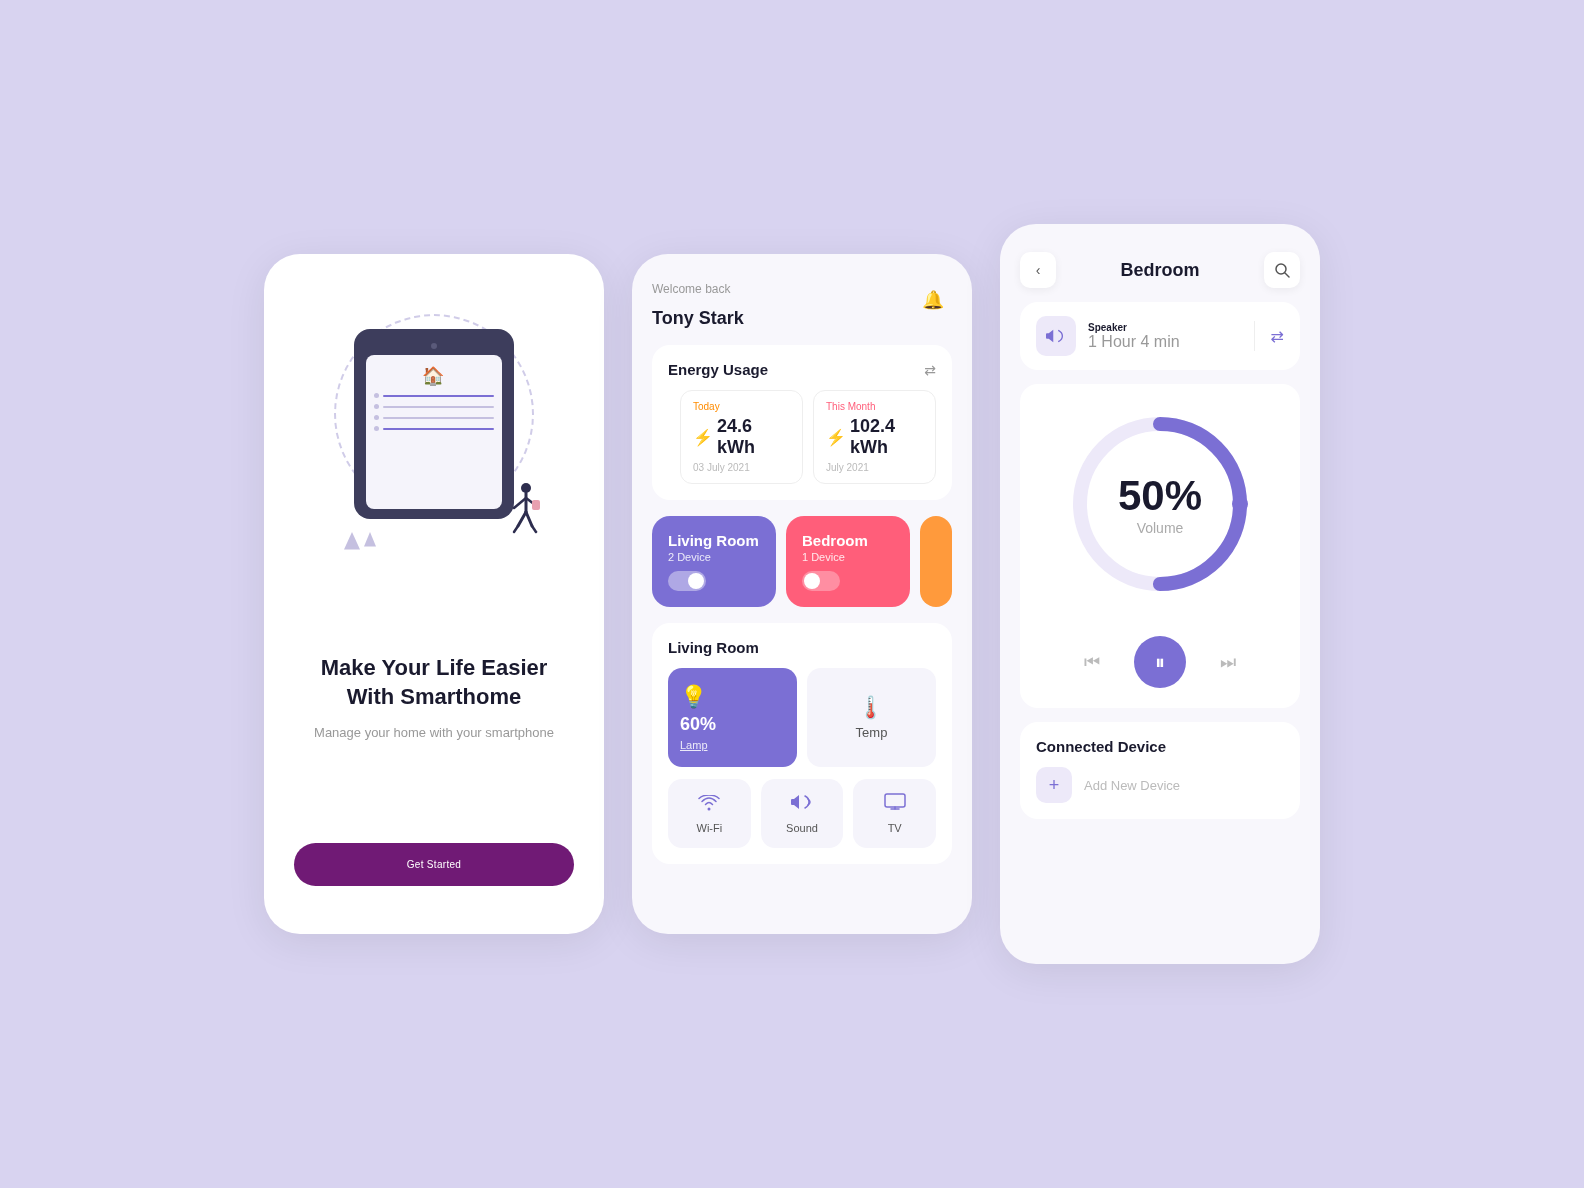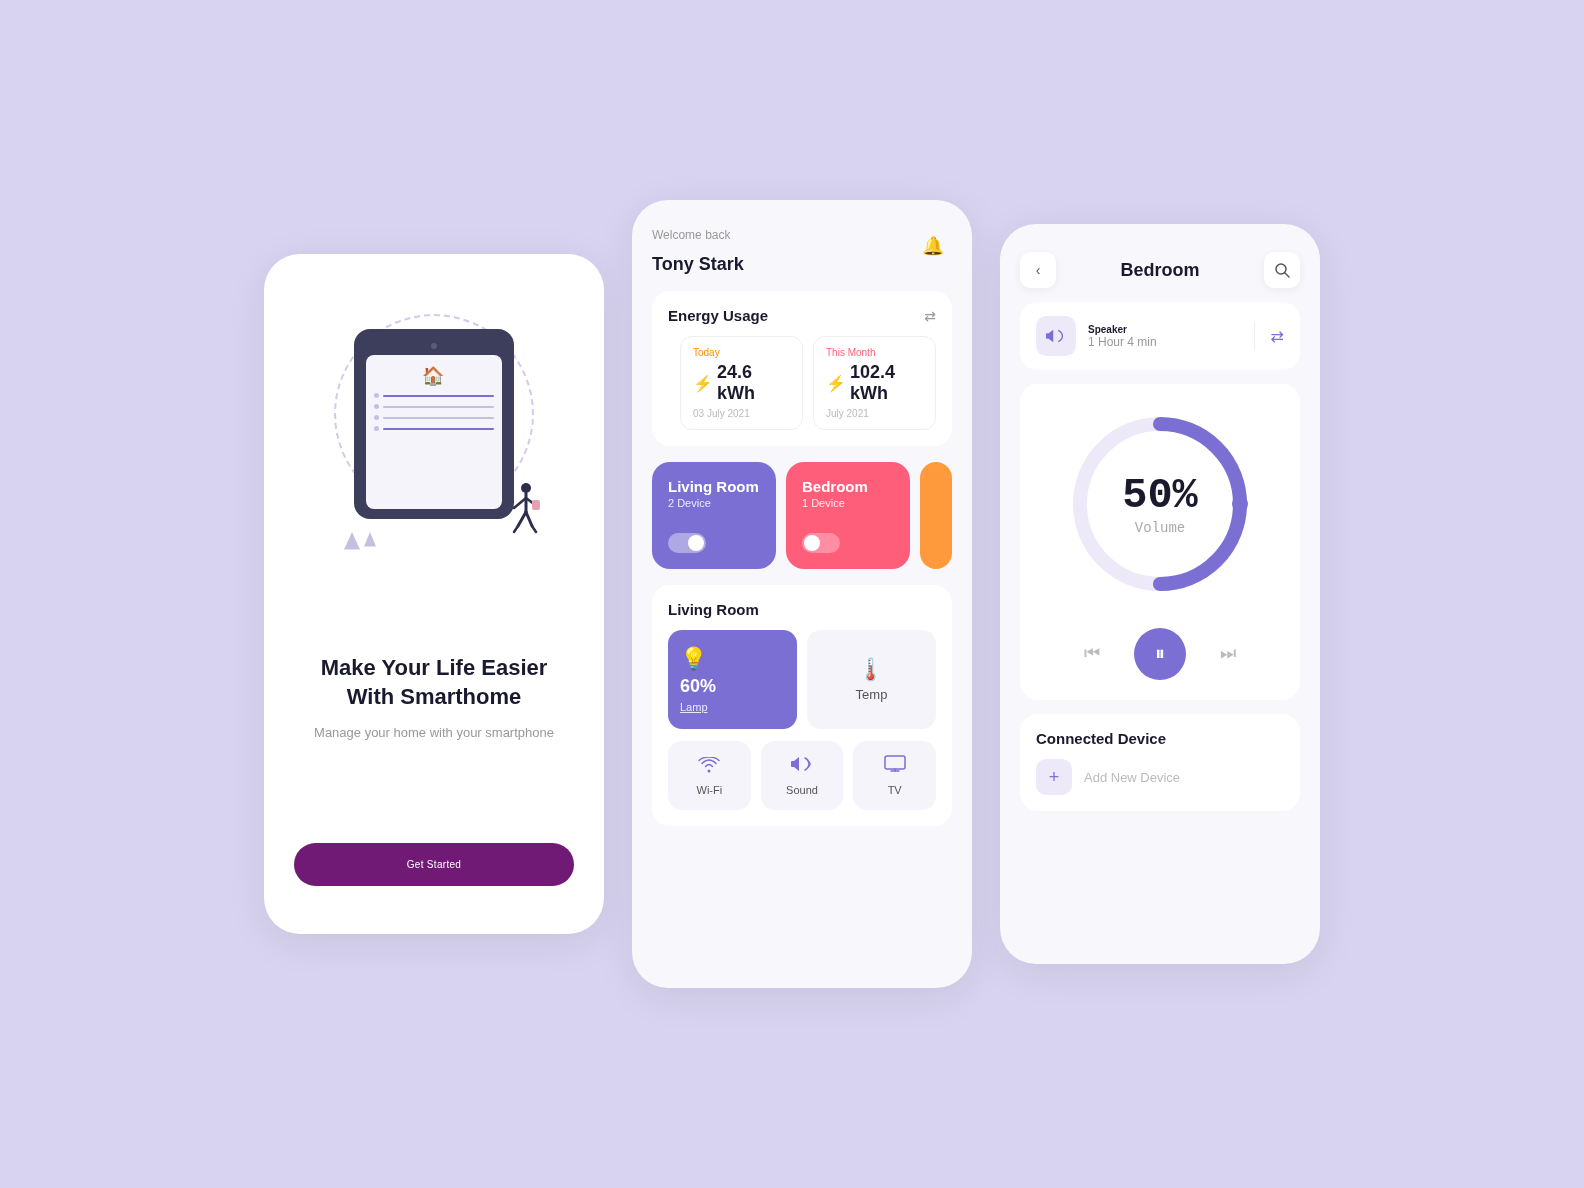--- a/index.html
+++ b/index.html
@@ -145,21 +145,21 @@
       padding: 16px;
       font-size: 10px;
       font-weight: 400;
       cursor: pointer;
       letter-spacing: 0.3px;
     }
 
     
     .screen-2 {
       width: 340px;
-      height: 788px;
+      height: 680px;
       padding: 28px 20px 24px;
       display: flex;
       flex-direction: column;
       gap: 16px;
       background: #f8f7fc;
     }
     .s2-header {
       display: flex;
       justify-content: space-between;
       align-items: flex-start;
@@ -256,21 +256,21 @@
     .room-card.bedroom { background: #ff5e7a; }
     .room-card.orange { background: #ff9a3c; width: 12px; border-radius: 18px; flex: 0; }
     .room-card-title {
       font-size: 15px;
       font-weight: 700;
       margin-bottom: 2px;
     }
     .room-card-sub {
       font-size: 11px;
       opacity: 0.85;
-      margin-bottom: 24px;
+      margin-bottom: 8px;
     }
     .toggle {
       width: 38px;
       height: 20px;
       border-radius: 10px;
       display: flex;
       align-items: center;
       padding: 2px;
       cursor: pointer;
     }
@@ -402,41 +402,40 @@
       background: #ede9f9;
       border-radius: 10px;
       display: flex;
       align-items: center;
       justify-content: center;
       font-size: 18px;
       color: #7b6fd4;
     }
     .speaker-info { flex: 1; }
     .speaker-name { font-size: 10px; font-weight: 600; color: #1a1a2e; }
-    .speaker-time { font-size: 12px; color: #999; }
+    .speaker-time { font-size: 16px; color: #999; }
     .speaker-divider {
       width: 1px;
       height: 30px;
       background: #eee;
       margin: 0 4px;
     }
     .transfer-icon {
       font-size: 16px;
       color: #7b6fd4;
       cursor: pointer;
     }
     .volume-card {
       background: #fff;
       border-radius: 18px;
       padding: 20px 16px;
       display: flex;
       flex-direction: column;
       align-items: center;
-      gap: 24px;
-      font-family: Liberation Mono, monospace;
+      gap: 32px;
     }
     .volume-circle-container {
       position: relative;
       width: 200px;
       height: 200px;
       display: flex;
       align-items: center;
       justify-content: center;
     }
     .volume-circle-container svg {

